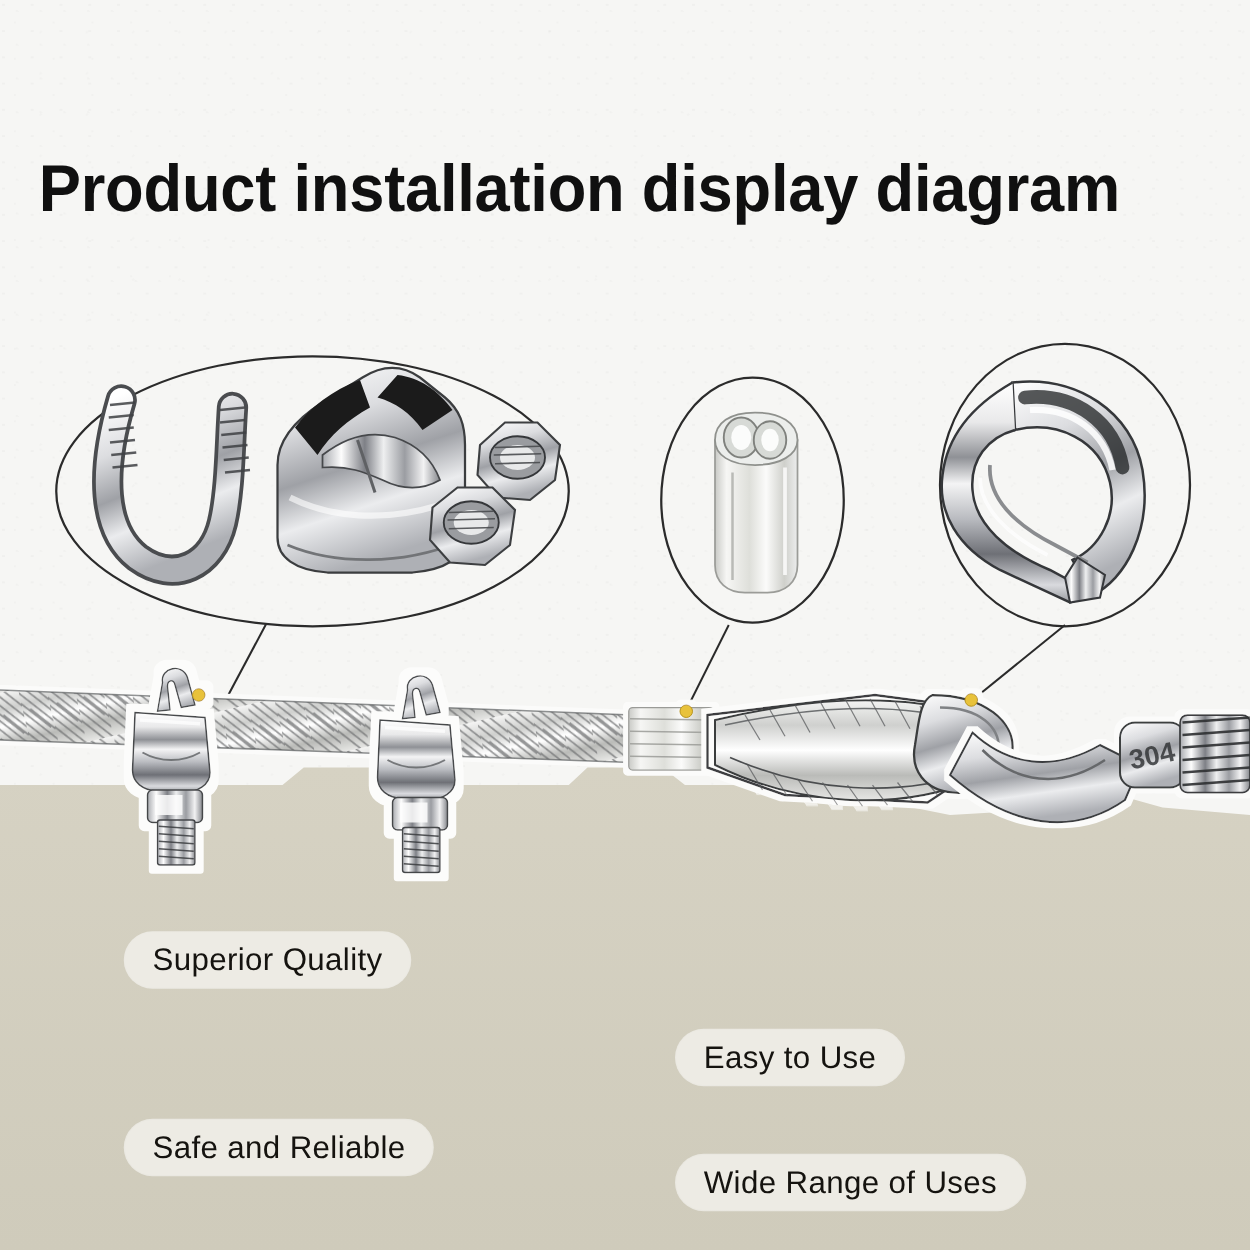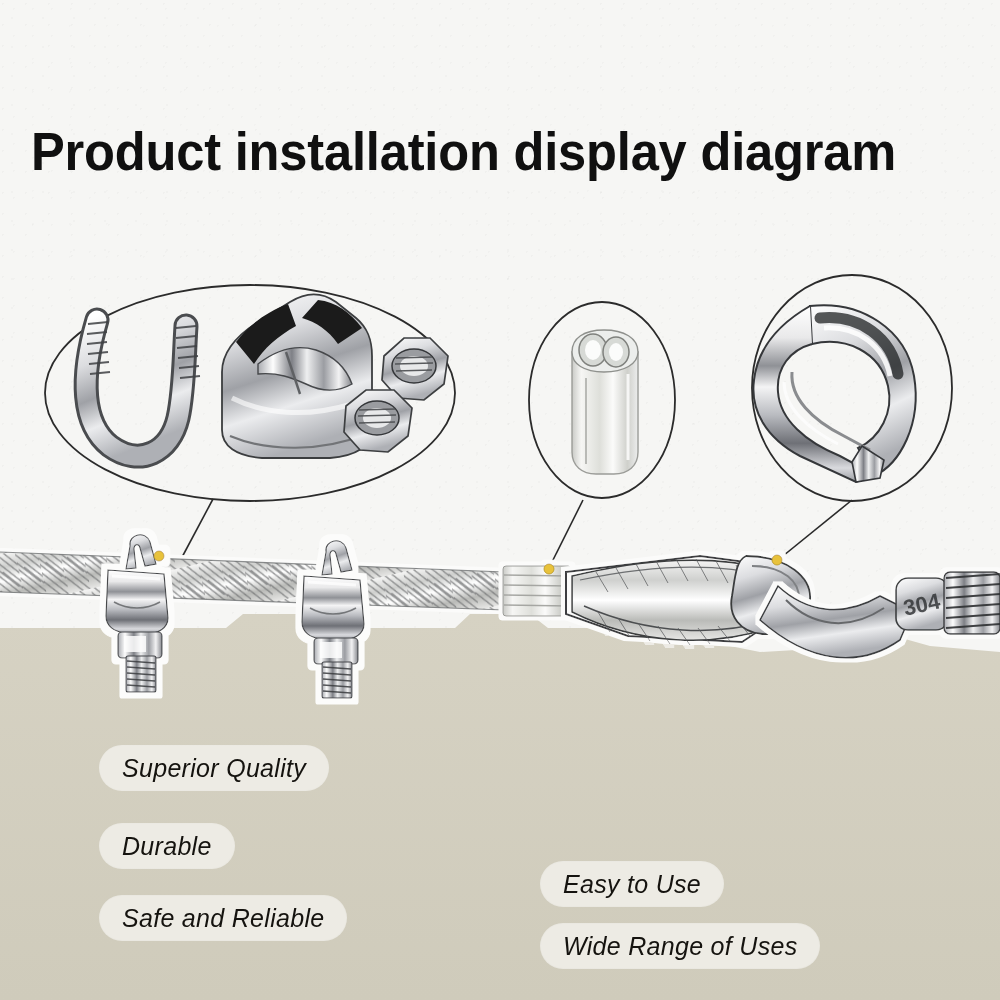--- a/index.html
+++ b/index.html
@@ -49,27 +49,26 @@
     padding:0 22px;
     border-radius:22px;
     background:#edebe4;
     color:#15130f;
     font-family:"Liberation Sans", sans-serif;
     font-weight:400;
     font-size:25px;
     letter-spacing:.3px;
     white-space:nowrap;
     box-shadow:0 0 0 1px rgba(255,255,255,.55);
-    font-style:italic;
   }
   .p-l1{left:100px;top:746px;}
   .p-l2{left:100px;top:824px;}
   .p-l3{left:100px;top:896px;text-align:right;}
   .p-r1{left:541px;top:746px;}
-  .p-r2{left:541px;top:824px;margin-top:38px;}
+  .p-r2{left:541px;top:824px;}
   .p-r3{left:541px;top:896px;margin-top:28px;}
 </style>
 </head>
 <body>
 
 <div id="page">
 
   <svg class="layer" id="art" viewBox="0 0 1000 1000" width="1000" height="1000">
     <defs>
       <linearGradient id="chromeV" x1="0" y1="0" x2="0" y2="1">
@@ -356,20 +355,19 @@
         <path d="M862,446 L884,460 L880,478 L856,482 L852,462 Z" fill="url(#chromeH)" stroke="#35373a" stroke-width="1.6"></path>
       </g>
     </g>
   </svg>
 
   <div class="layer" id="ui">
 
     <div class="title">Product installation display diagram</div>
 
     <div class="pill p-l1">Superior Quality</div>
-    <div class="pill p-l2">Durable</div>
     <div class="pill p-l3">Safe and Reliable</div>
 
     <div class="pill p-r2">Easy to Use</div>
     <div class="pill p-r3">Wide Range of Uses</div>
 
   </div>
 </div>
 
 </body></html>

